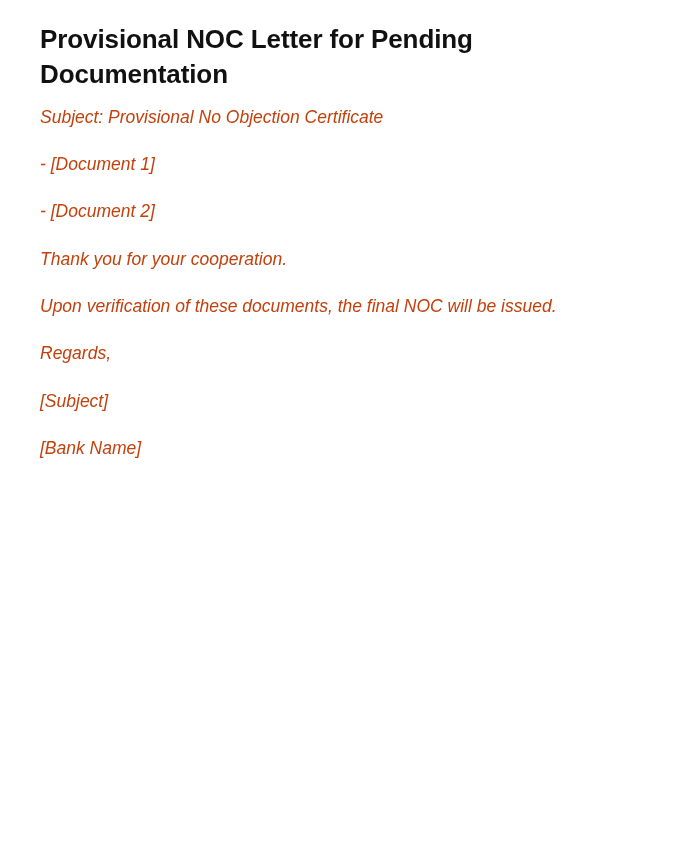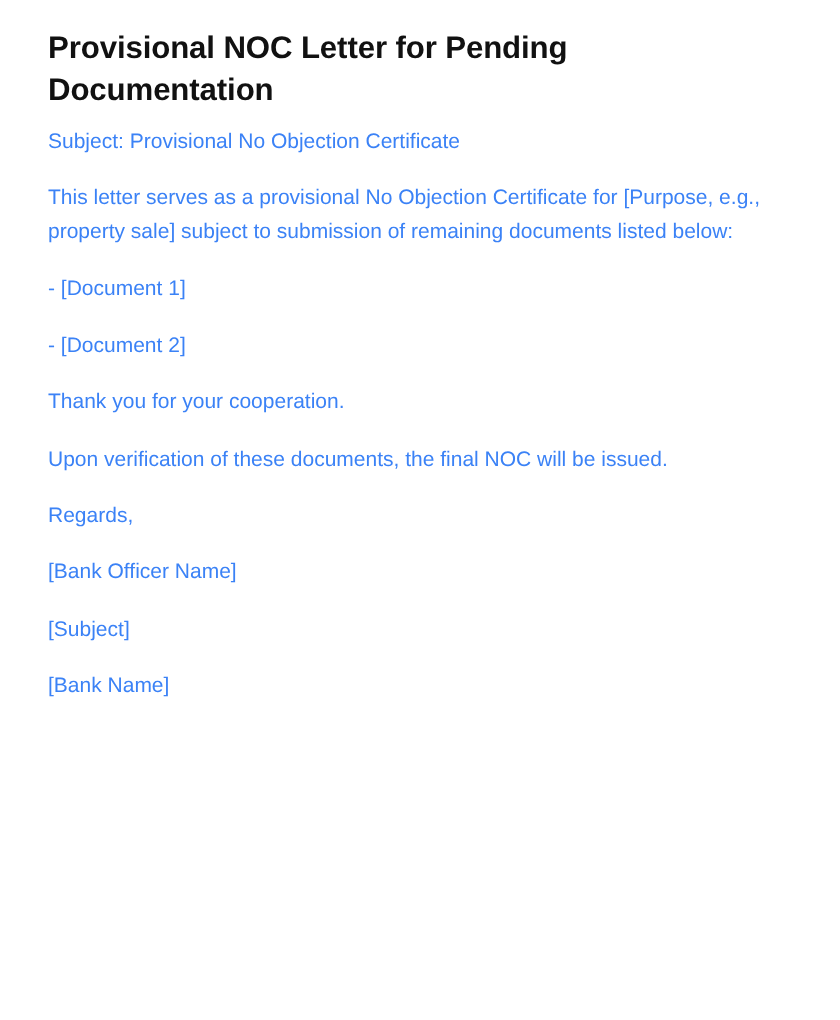--- a/index.html
+++ b/index.html
@@ -28,38 +28,37 @@
     color: #111111;
     margin: 0 0 10px 0;
     letter-spacing: -0.1px;
   }
   .doc-body {
     display: block;
   }
   .para {
     font-size: 17.5px;
     line-height: 1.62;
-    color: #3b82f6;
+    color: #c2410c;
     margin: 0 0 19px 0;
     font-weight: normal;
+    font-style: italic;
   }
   .para:last-child {
     margin-bottom: 0;
   }
 </style>
 </head>
 <body>
 
 <div class="page">
   <h1 class="doc-title">Provisional NOC Letter for Pending Documentation</h1>
   <div class="doc-body">
     <p class="para">Subject: Provisional No Objection Certificate</p>
-    <p class="para">This letter serves as a provisional No Objection Certificate for [Purpose, e.g., property sale] subject to submission of remaining documents listed below:</p>
     <p class="para">- [Document 1]</p>
     <p class="para">- [Document 2]</p>
     <p class="para">Thank you for your cooperation.</p>
     <p class="para">Upon verification of these documents, the final NOC will be issued.</p>
     <p class="para">Regards,</p>
-    <p class="para">[Bank Officer Name]</p>
     <p class="para">[Subject]</p>
     <p class="para">[Bank Name]</p>
   </div>
 </div>
 
 </body></html>

